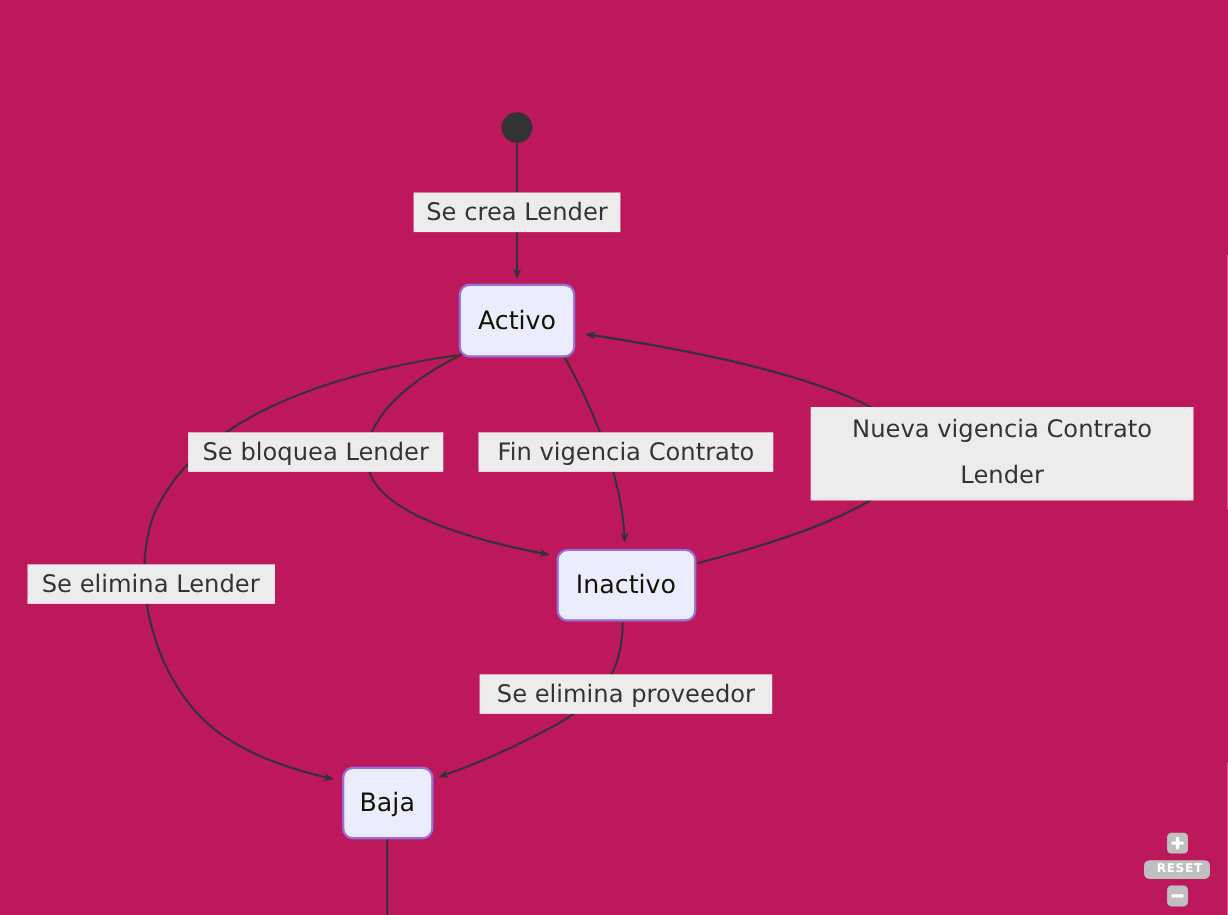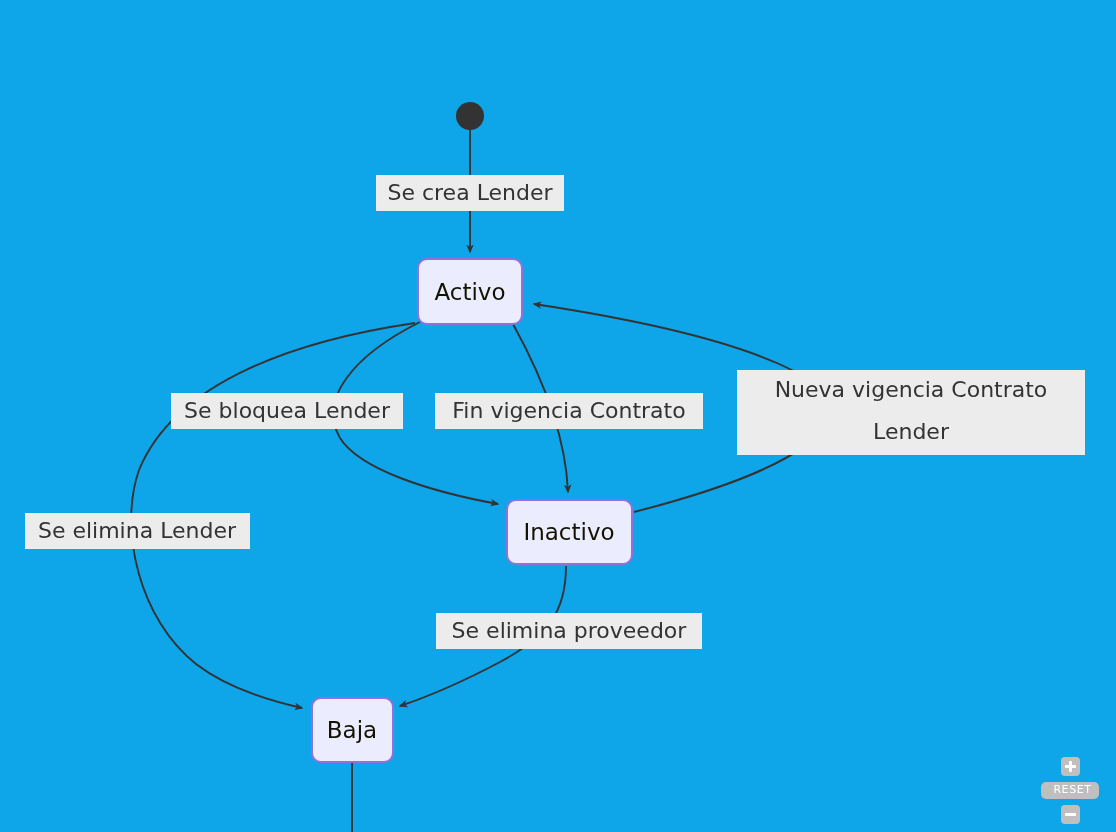--- a/index.html
+++ b/index.html
@@ -10,21 +10,21 @@
   body {
     width: 1116px;
     height: 832px;
     overflow: hidden;
     font-family: "DejaVu Sans", sans-serif;
   }
   #diagram-root {
     position: relative;
     width: 1116px;
     height: 832px;
-    background: #0ea5e9;
+    background: #be185d;
   }
   svg#state-diagram {
     position: absolute;
     left: 0;
     top: 0;
     width: 1116px;
     height: 832px;
     display: block;
   }
   .edge-path {
@@ -97,21 +97,21 @@
     background: #FFFFFF;
     border-radius: 1px;
   }
   .reset-btn {
     background: #BFBFBF;
     border: none;
     border-radius: 5px;
     color: #FFFFFF;
     font-family: "DejaVu Sans", sans-serif;
     font-size: 11px;
-    font-weight: normal;
+    font-weight: bold;
     letter-spacing: 0.6px;
     padding: 2px 7px 3px 12px;
     line-height: 12px;
     cursor: pointer;
     display: block;
   }
 </style>
 </head>
 <body>
 

